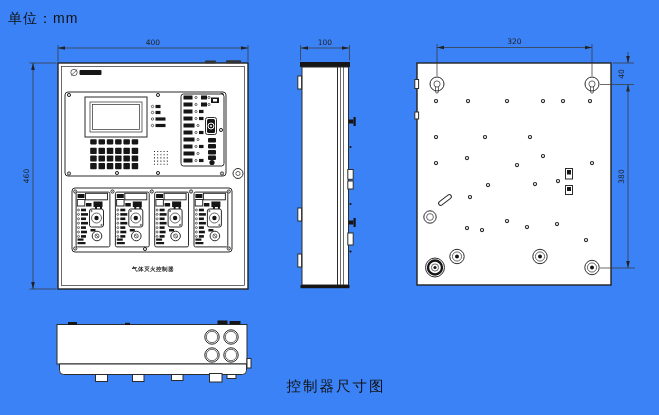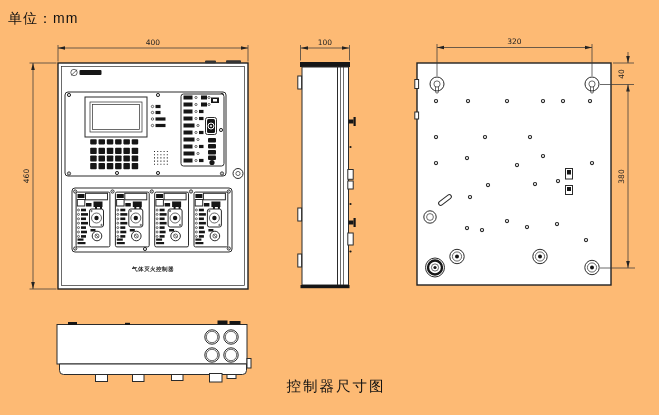--- a/index.html
+++ b/index.html
@@ -1,16 +1,16 @@
 <!DOCTYPE html>
 <html><head>
 <meta charset="utf-8">
 <style>
   html,body { margin:0; padding:0; background:#ffffff; }
-  .canvas { position:relative; width:659px; height:415px; background:#fdba74; overflow:hidden;
+  .canvas { position:relative; width:659px; height:415px; background:#3b82f6; overflow:hidden;
             font-family:"Liberation Sans", sans-serif; }
   svg { display:block; }
   .ln       { fill:#ffffff; stroke:#2b2b2b; stroke-width:1; }
   .ln-nf    { fill:none;    stroke:#2b2b2b; stroke-width:1; }
   .ln-thick { fill:#ffffff; stroke:#222222; stroke-width:1.4; }
   .ln-thin  { fill:none;    stroke:#2b2b2b; stroke-width:0.7; }
   .fd       { fill:#161616; stroke:none; }
   .dim      { fill:none; stroke:#3a3a3a; stroke-width:0.75; }
   .arr      { fill:#222222; stroke:none; }
   .dim-txt  { font:7.5px "DejaVu Sans", sans-serif; fill:#222222; }

